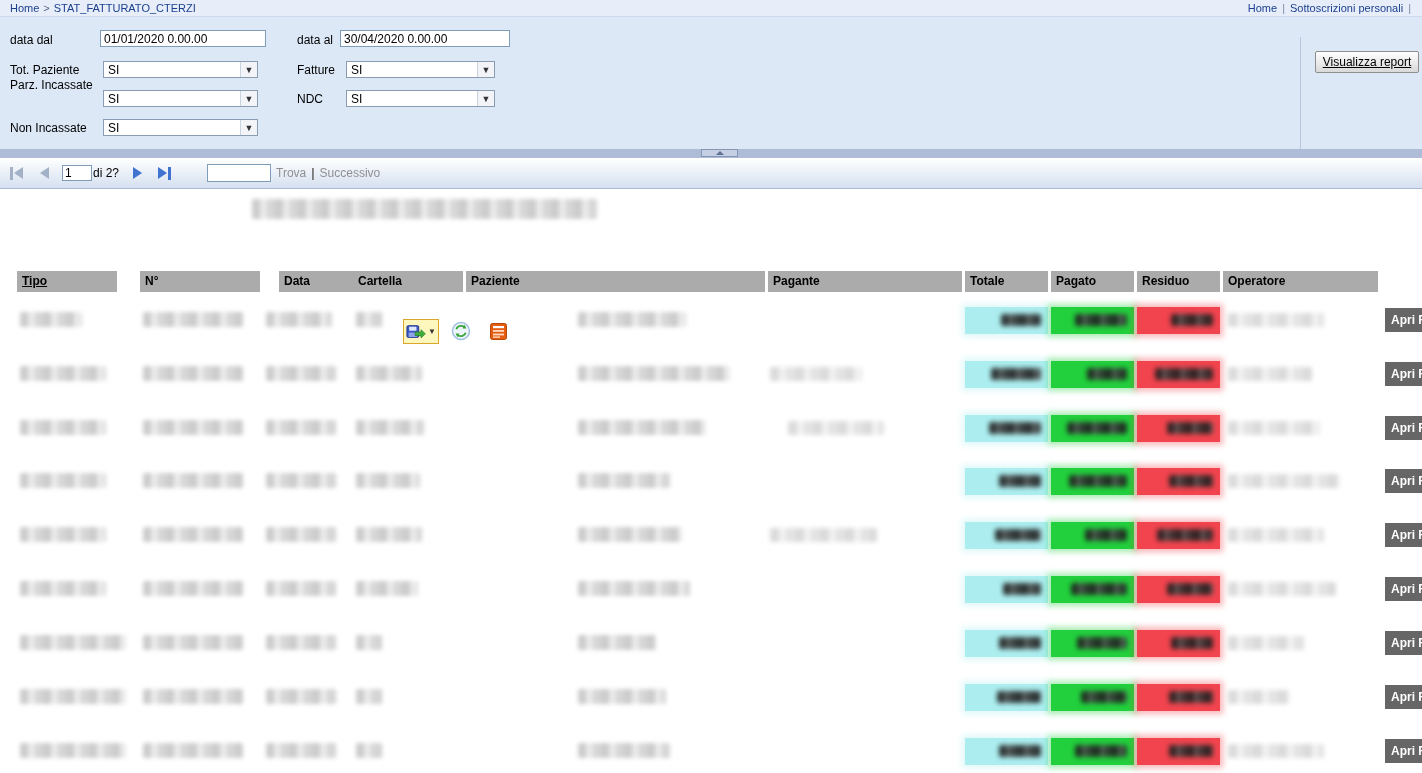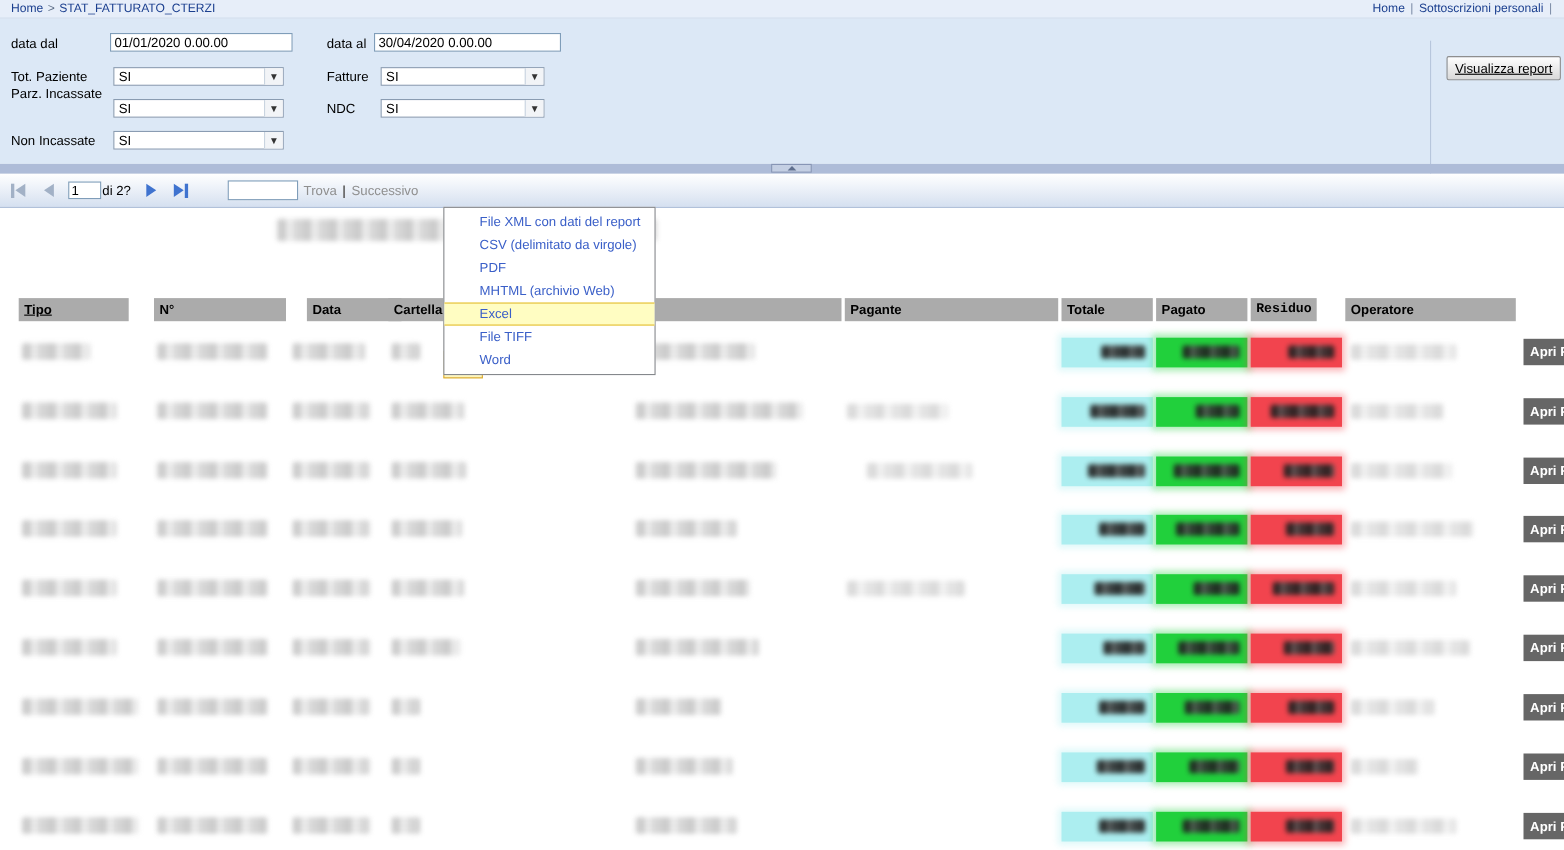--- a/index.html
+++ b/index.html
@@ -198,21 +198,21 @@
 
   <div id="theadrow">
       <div class="hcell" style="left: 17px; width: 100px; text-decoration: underline;">Tipo</div>
       <div class="hcell" style="left: 140px; width: 120px;">N°</div>
       <div class="hcell" style="left: 279px; width: 86px;">Data</div>
       <div class="hcell" style="left: 353px; width: 110px;">Cartella</div>
       <div class="hcell" style="left: 466px; width: 299px;">Paziente</div>
       <div class="hcell" style="left: 768px; width: 194px;">Pagante</div>
       <div class="hcell" style="left: 965px; width: 83px;">Totale</div>
       <div class="hcell" style="left: 1051px; width: 83px;">Pagato</div>
-      <div class="hcell" style="left: 1137px; width: 60px; font-family: Liberation Mono, monospace;">Residuo</div>
+      <div class="hcell" style="left: 1137px; width: 83px;">Residuo</div>
       <div class="hcell" style="left: 1223px; width: 155px;">Operatore</div>
     </div>
 
   <div id="tbodyrows">
       <div>
         <div class="blur" style="left: 20px; top: 312px; width: 62px; height: 15px;"></div>
         <div class="blur" style="left: 143px; top: 312px; width: 100px; height: 15px;"></div>
         <div class="blur" style="left: 266px; top: 312px; width: 66px; height: 15px;"></div>
         <div class="blur" style="left: 356px; top: 312px; width: 26px; height: 15px;"></div>
         <div class="blur" style="left: 578px; top: 312px; width: 108px; height: 15px;"></div>
@@ -370,23 +370,14 @@
           <div class="blur dark" style="width: 52px;"></div>
         </div>
         <div class="vcell" style="left: 1137px; top: 738px; width: 83px; background: rgb(242, 68, 78); box-shadow: rgba(242, 68, 78, 0.4) 0px 0px 6px 3px;">
           <div class="blur dark" style="width: 44px;"></div>
         </div>
         <div class="blur light" style="left: 1228px; top: 744px; width: 96px; height: 14px;"></div>
         <button class="apri" style="top: 739px;">Apri F</button>
       </div>
     </div>
 
-  <div id="exportmenu">
-      <div class="menu-item">File XML con dati del report</div>
-      <div class="menu-item">CSV (delimitato da virgole)</div>
-      <div class="menu-item">PDF</div>
-      <div class="menu-item">MHTML (archivio Web)</div>
-      <div class="menu-item hl">Excel</div>
-      <div class="menu-item">File TIFF</div>
-      <div class="menu-item">Word</div>
-    </div>
 
 </div>
 
 </body></html>

